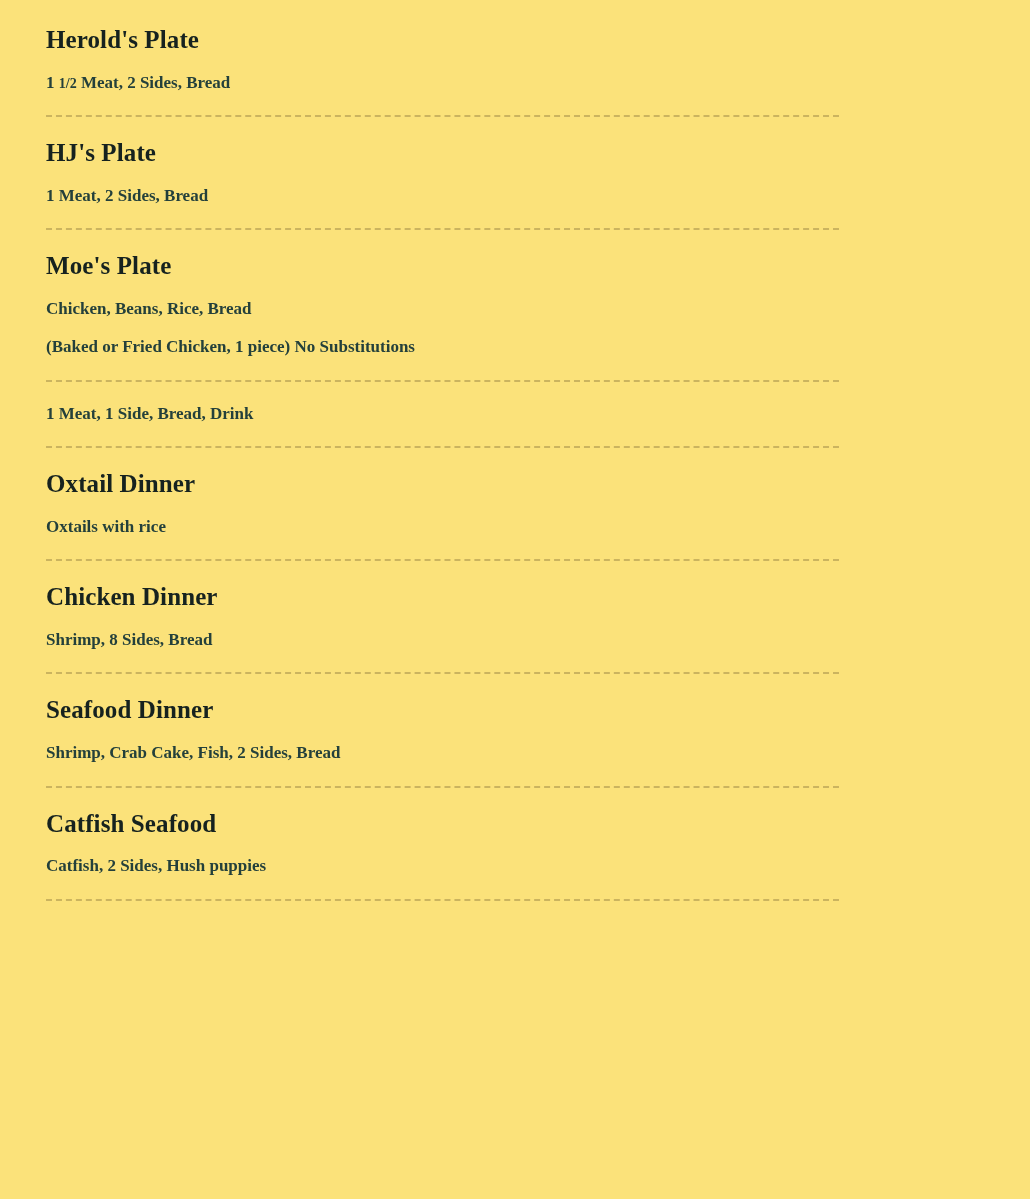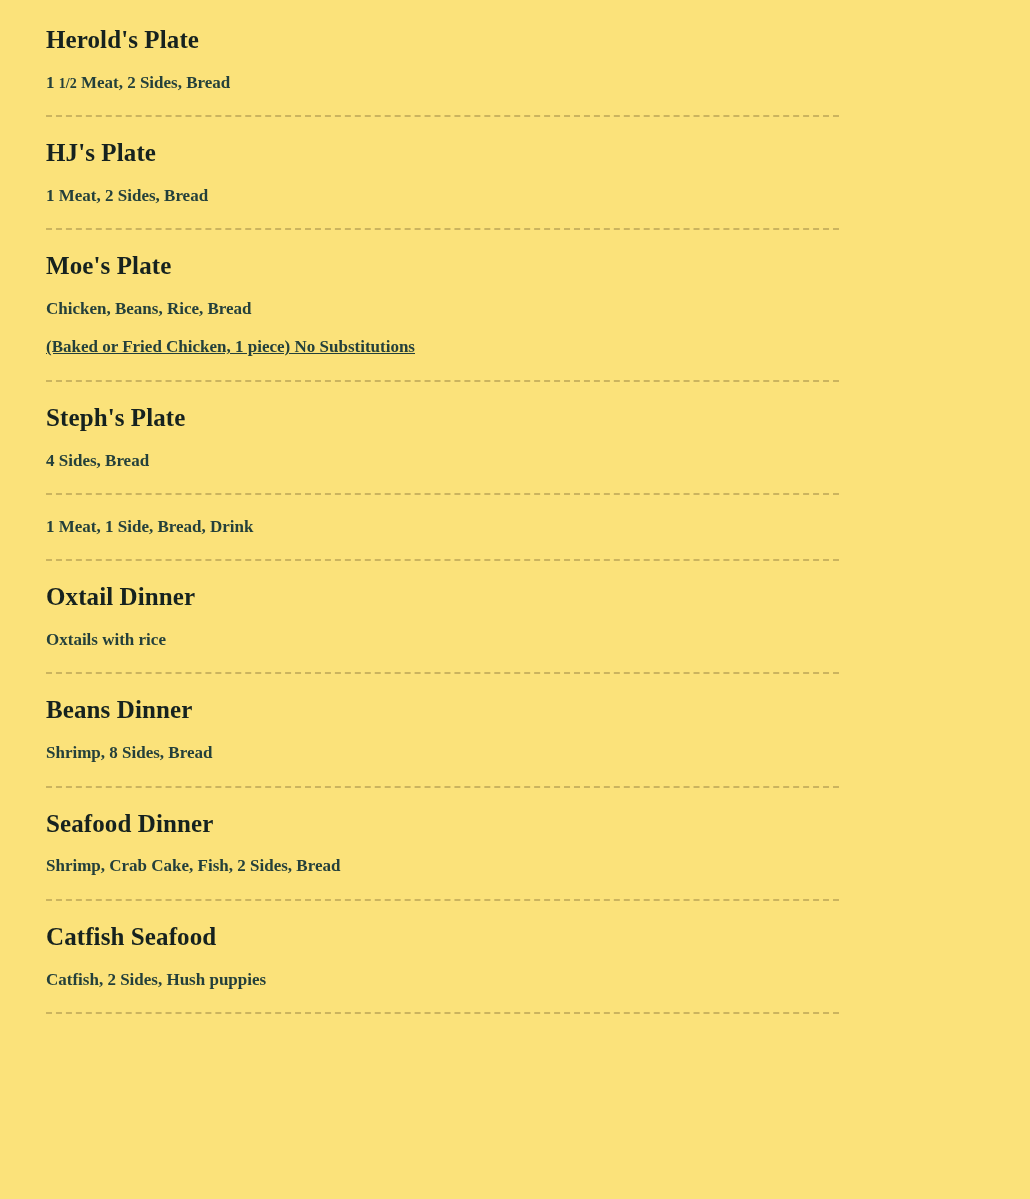--- a/index.html
+++ b/index.html
@@ -44,21 +44,20 @@
   .item-desc {
     font-family: "Liberation Serif", "DejaVu Serif", serif;
     font-weight: 700;
     font-size: 17px;
     line-height: 1.2;
     color: #24403b;
     margin: 0;
   }
   .item-desc + .item-desc {
     margin-top: 18px;
-    text-decoration: underline;
   }
   .frac {
     font-size: 14px;
     margin-top: 11px;
   }
   .footer-space {
     height: 34px;
   }
 </style>
 </head>
@@ -76,36 +75,32 @@
       <h3 class="item-title">HJ's Plate</h3>
       <p class="item-desc">1 Meat, 2 Sides, Bread</p>
     </li>
 
     <li class="menu-item">
       <h3 class="item-title">Moe's Plate</h3>
       <p class="item-desc">Chicken, Beans, Rice, Bread</p>
       <p class="item-desc">(Baked or Fried Chicken, 1 piece) No Substitutions</p>
     </li>
 
-    <li class="menu-item">
-      <h3 class="item-title">Steph's Plate</h3>
-      <p class="item-desc">4 Sides, Bread</p>
-    </li>
 
     <li class="menu-item">
       <p class="item-desc">1 Meat, 1 Side, Bread, Drink</p>
     </li>
 
     <li class="menu-item">
       <h3 class="item-title">Oxtail Dinner</h3>
       <p class="item-desc">Oxtails with rice</p>
     </li>
 
     <li class="menu-item">
-      <h3 class="item-title">Beans Dinner</h3>
+      <h3 class="item-title">Chicken Dinner</h3>
       <p class="item-desc">Shrimp, 8 Sides, Bread</p>
     </li>
 
     <li class="menu-item">
       <h3 class="item-title">Seafood Dinner</h3>
       <p class="item-desc">Shrimp, Crab Cake, Fish, 2 Sides, Bread</p>
     </li>
 
     <li class="menu-item">
       <h3 class="item-title">Catfish Seafood</h3>

